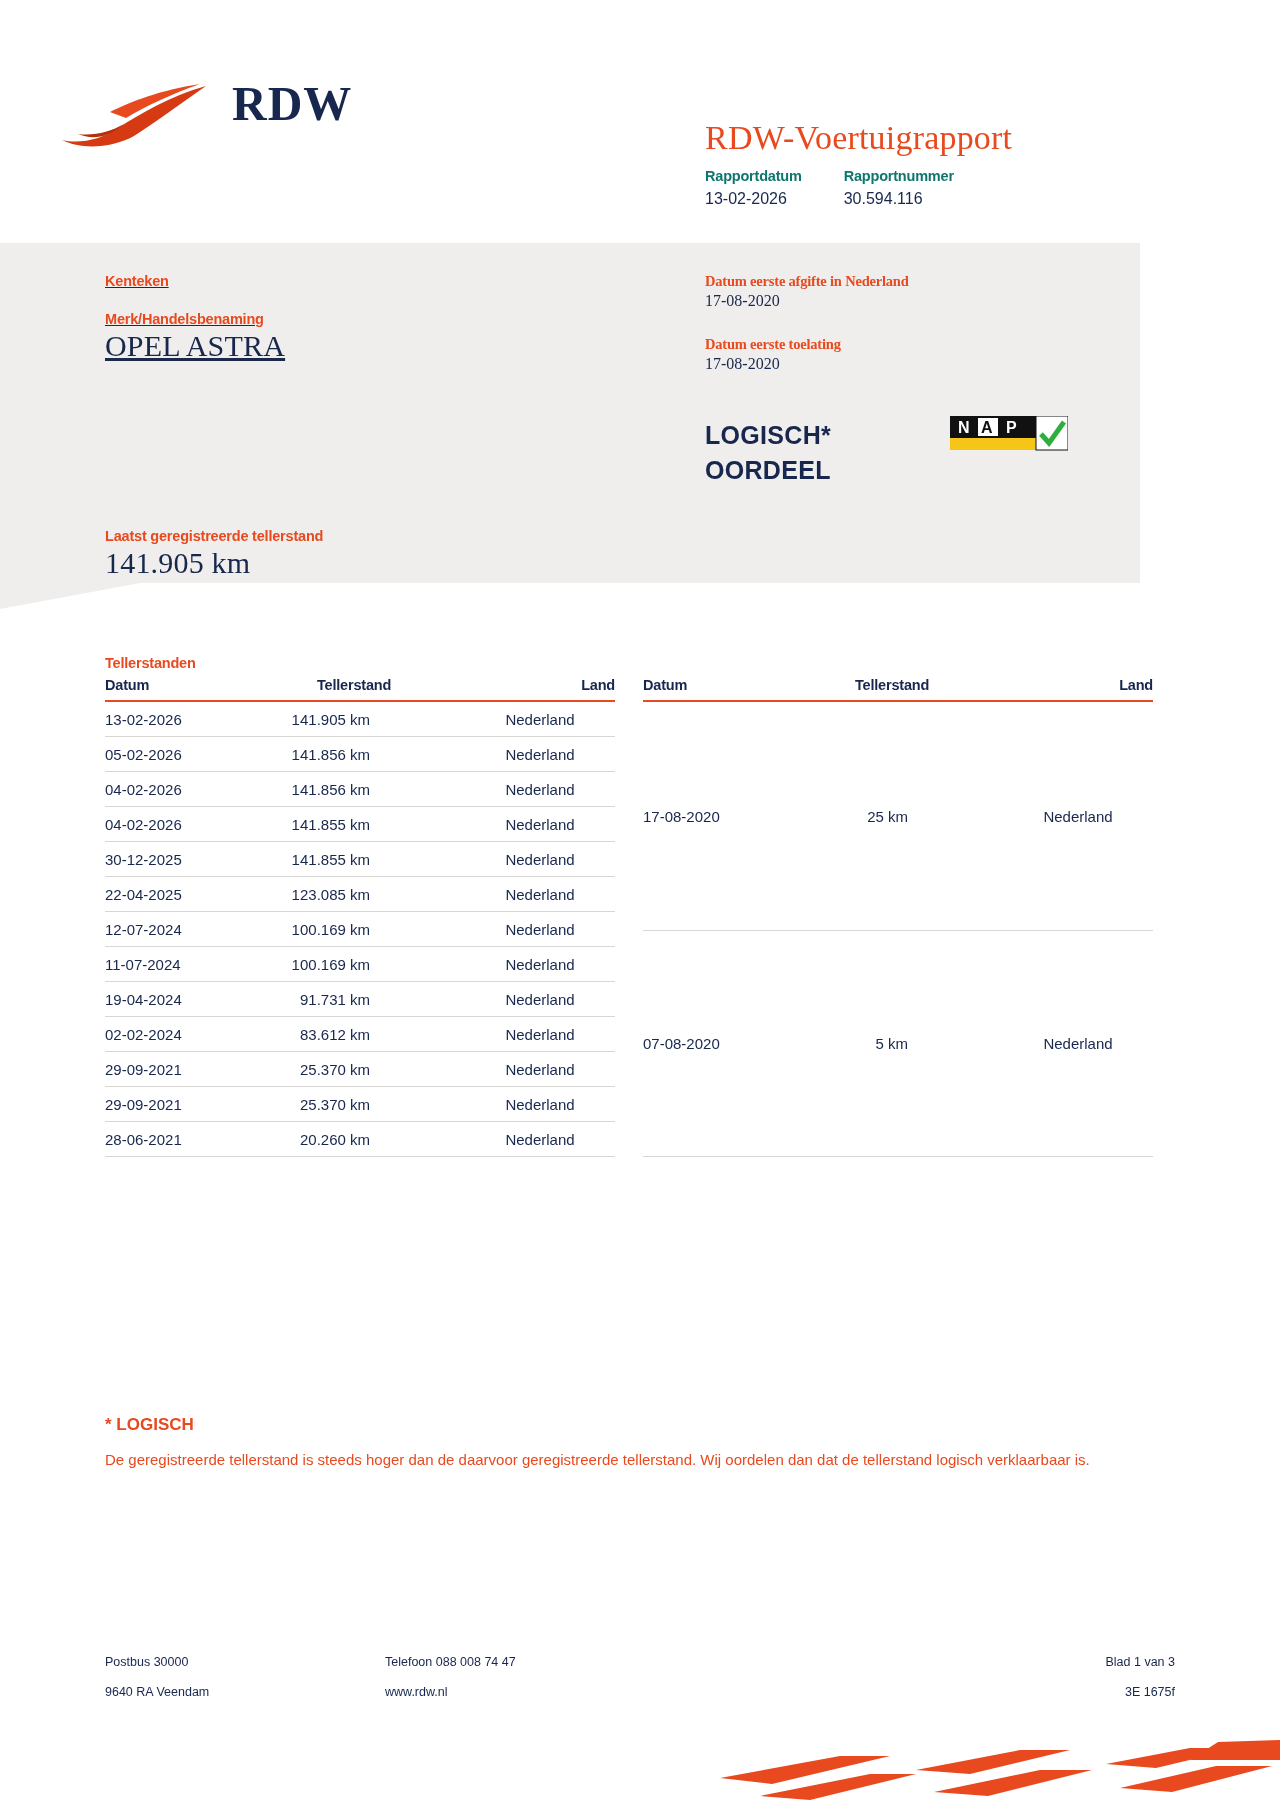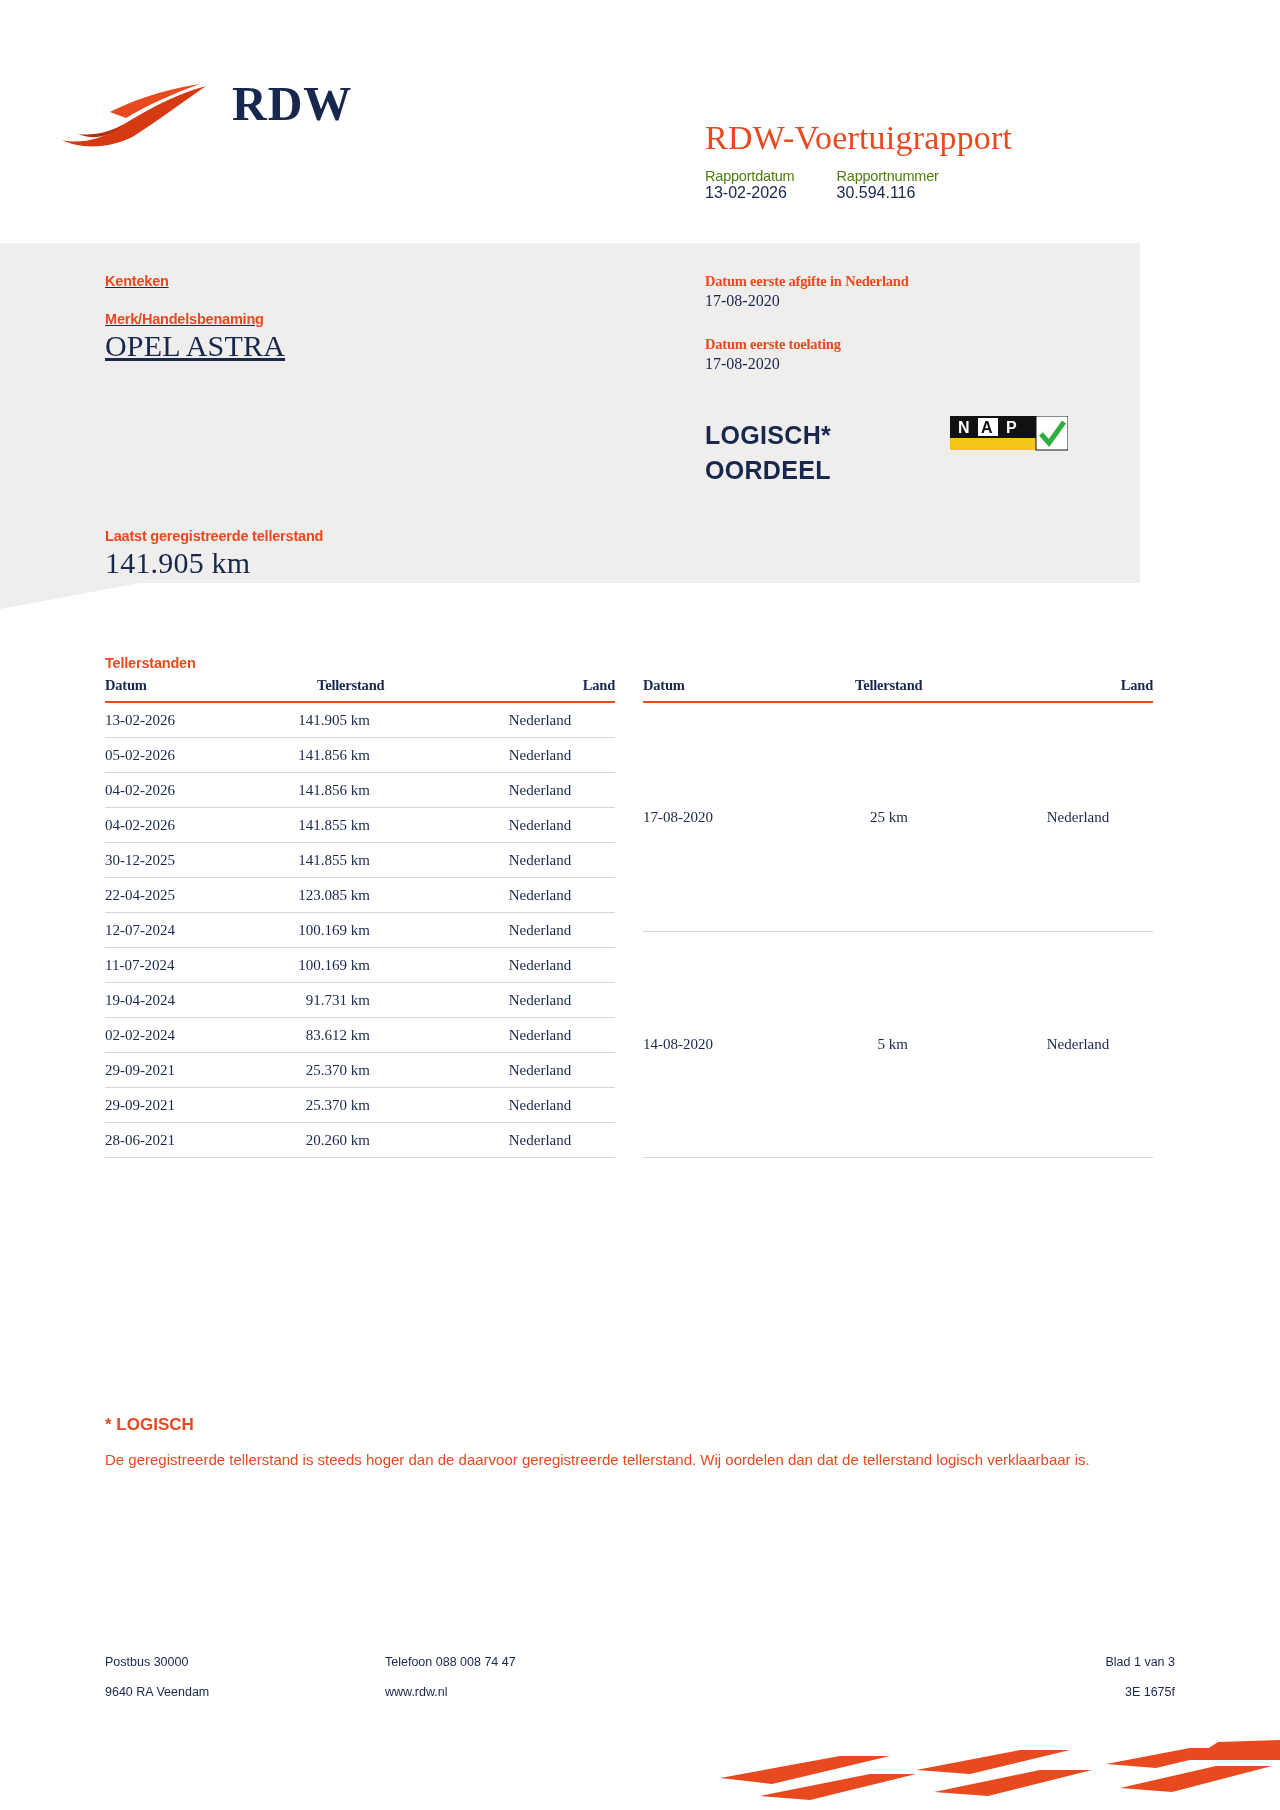--- a/index.html
+++ b/index.html
@@ -69,24 +69,24 @@
     left: 705px;
     top: 128px;
     width: 520px;
     display: flex;
   }
   .meta-col {
     margin-right: 42px;
   }
   .meta-label {
     font-size: 14.5px;
-    font-weight: normal;
-    color: #4d7c0f;
+    font-weight: bold;
+    color: #0f766e;
     letter-spacing: -0.2px;
-    margin-bottom: 0;
+    margin-bottom: 6px;
     white-space: nowrap;
   }
   .meta-value {
     font-size: 16px;
     color: #17274e;
   }
 
   
   .panel {
     position: absolute;
@@ -172,21 +172,20 @@
   .tables-title {
     font-size: 14.5px;
     font-weight: bold;
     color: #e8491e;
     letter-spacing: -0.2px;
     margin-bottom: 6px;
   }
   .table-cols {
     display: flex;
     gap: 28px;
-    font-family: Liberation Serif, serif;
   }
   table.odo-table {
     border-collapse: collapse;
     width: 510px;
     table-layout: fixed;
   }
   table.odo-table th {
     font-size: 14.5px;
     font-weight: bold;
     color: #17274e;
@@ -429,21 +428,21 @@
             <th class="right">Land</th>
           </tr>
         </thead>
         <tbody id="right-body">
             <tr>
               <td>17-08-2020</td>
               <td class="num">25 km</td>
               <td class="right">Nederland</td>
             </tr>
             <tr>
-              <td>14-08-2020</td>
+              <td>07-08-2020</td>
               <td class="num">5 km</td>
               <td class="right">Nederland</td>
             </tr>
           </tbody>
       </table>
     </div>
   </div>
 
   <div class="legend">
     <div class="legend-title">* LOGISCH</div>

